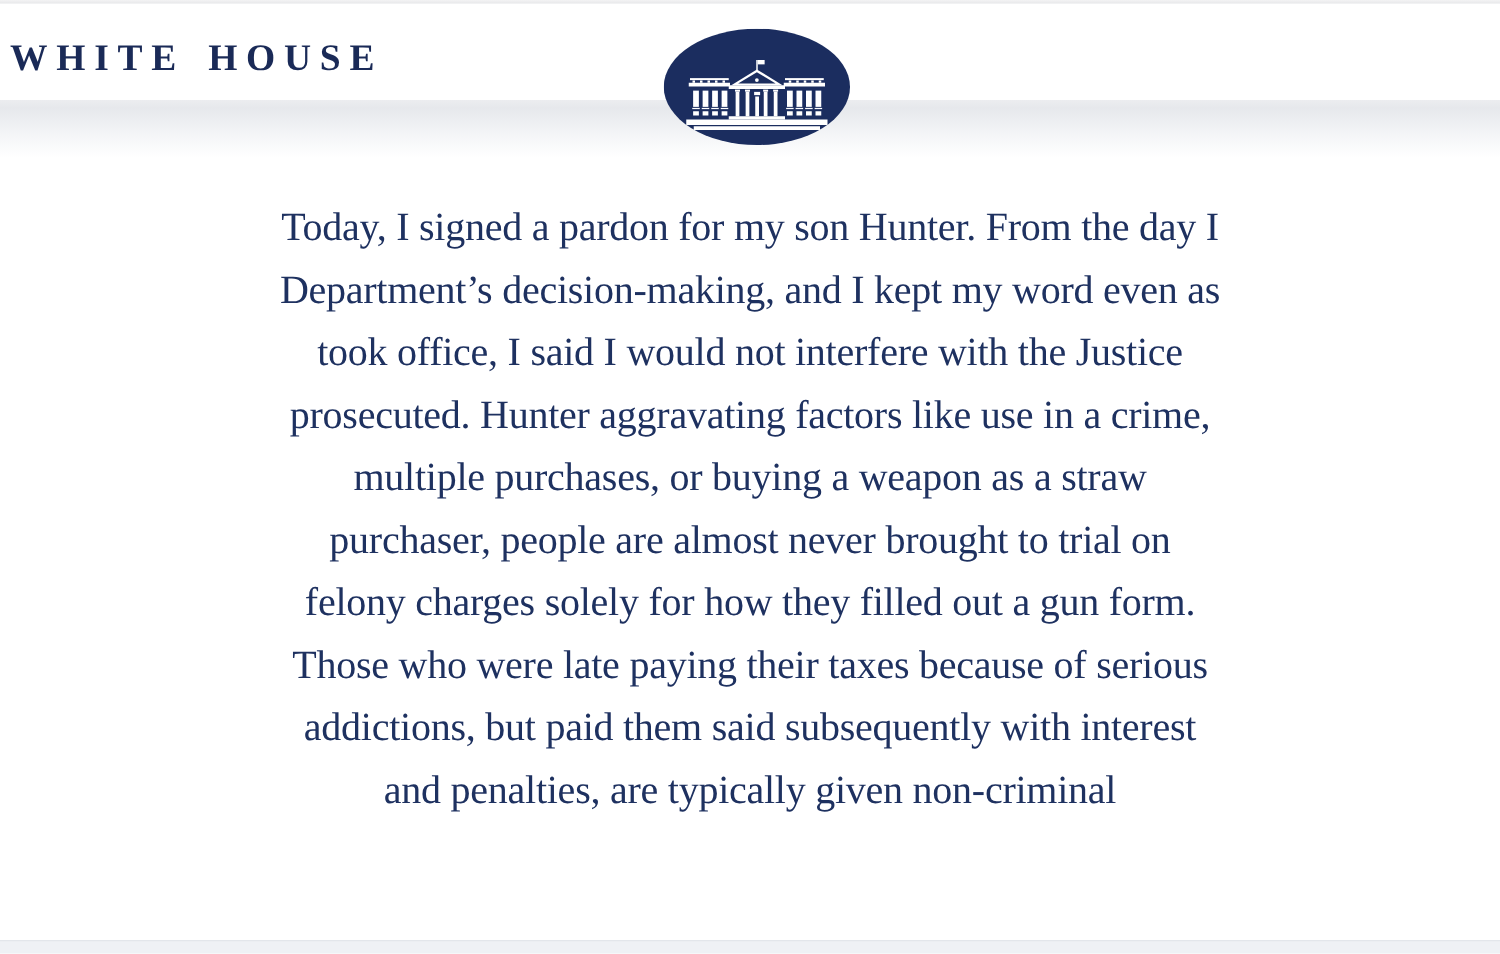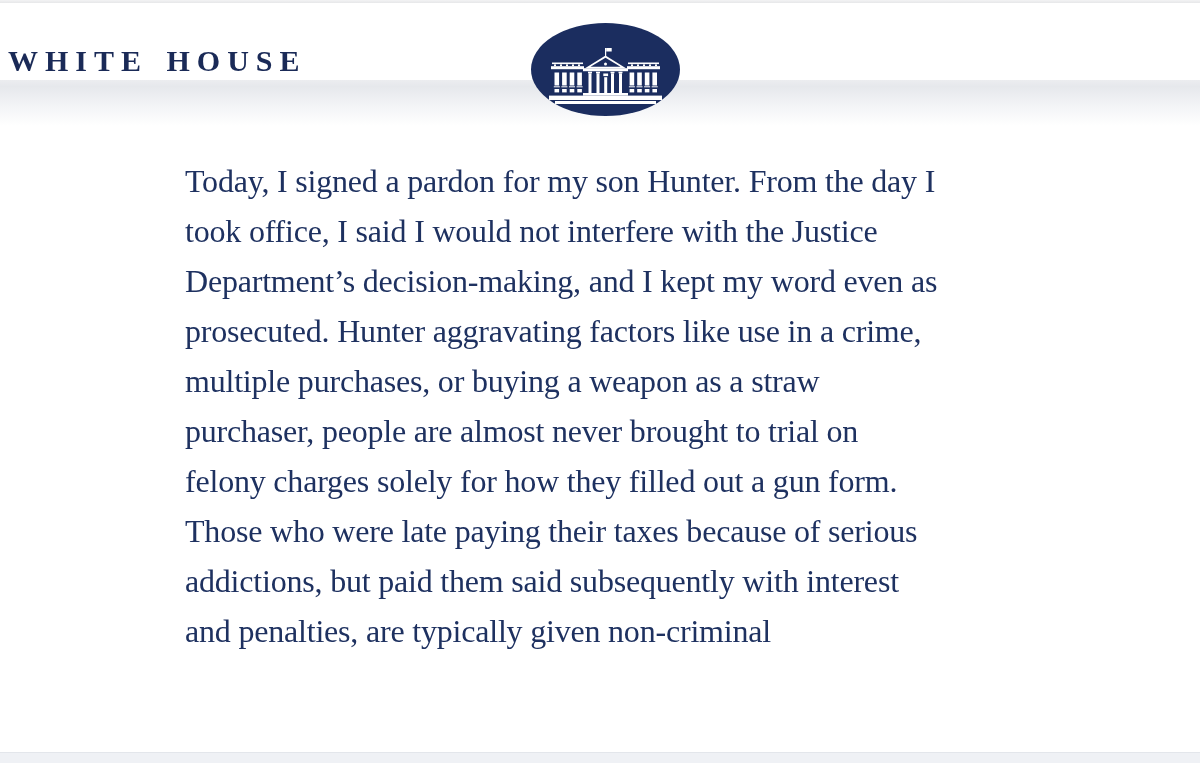--- a/index.html
+++ b/index.html
@@ -24,21 +24,21 @@
     background: linear-gradient(to bottom, #f3f3f4, #e6e7e9);
   }
   .site-header {
     position: absolute;
     top: 3px; left: 0;
     width: 100%; height: 77px;
     background: #ffffff;
   }
   .wordmark {
     position: absolute;
-    top: 41px; left: 8px;
+    top: 27px; left: 8px;
     font-family: "Liberation Serif", serif;
     font-weight: bold;
     font-size: 30px;
     letter-spacing: 7px;
     word-spacing: 4px;
     color: #1A2A57;
     text-decoration: none;
     cursor: pointer;
     white-space: nowrap;
   }
@@ -61,20 +61,21 @@
     top: 156px;
     left: 185px;
     width: 830px;
     color: #1E3160;
   }
   .statement .line {
     font-size: 32px;
     line-height: 50px;
     letter-spacing: -0.2px;
     white-space: nowrap;
+    text-align: center;
   }
   .bottom-strip {
     position: absolute;
     top: 752px; left: 0;
     width: 100%; height: 11px;
     background: #EFF1F5;
     border-top: 1px solid #E3E6EB;
     box-sizing: border-box;
   }
 </style>
@@ -160,22 +161,22 @@
         <rect x="121.4" y="66" width="4.6" height="3.4"></rect>
 
         <rect x="18" y="72.6" width="113" height="4.4"></rect>
         <rect x="24" y="78" width="101" height="3"></rect>
       </g>
     </svg>
   </a>
 
   <div class="statement">
     <div class="line">Today, I signed a pardon for my son Hunter. From the day I</div>
+    <div class="line">Department’s decision-making, and I kept my word even as</div>
     <div class="line">took office, I said I would not interfere with the Justice</div>
-    <div class="line">Department’s decision-making, and I kept my word even as</div>
     <div class="line">prosecuted. Hunter aggravating factors like use in a crime,</div>
     <div class="line">multiple purchases, or buying a weapon as a straw</div>
     <div class="line">purchaser, people are almost never brought to trial on</div>
     <div class="line">felony charges solely for how they filled out a gun form.</div>
     <div class="line">Those who were late paying their taxes because of serious</div>
     <div class="line">addictions, but paid them said subsequently with interest</div>
     <div class="line">and penalties, are typically given non-criminal</div>
   </div>
 
   <div class="bottom-strip"></div>

